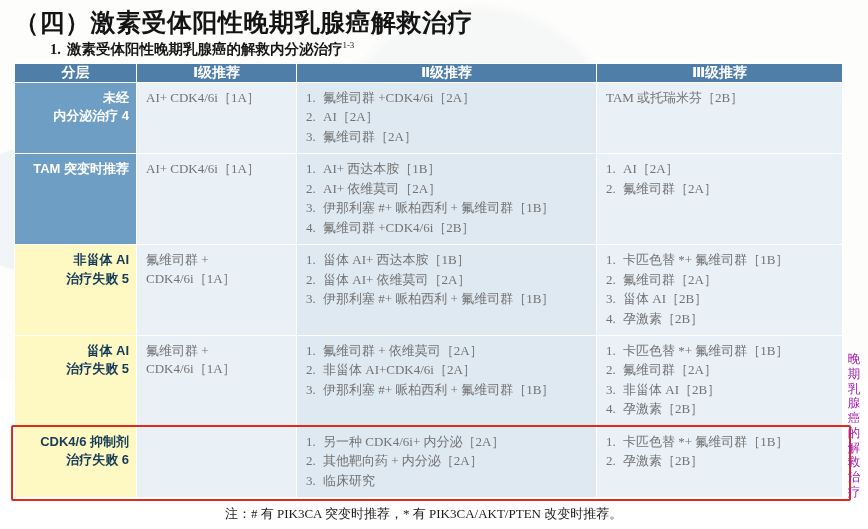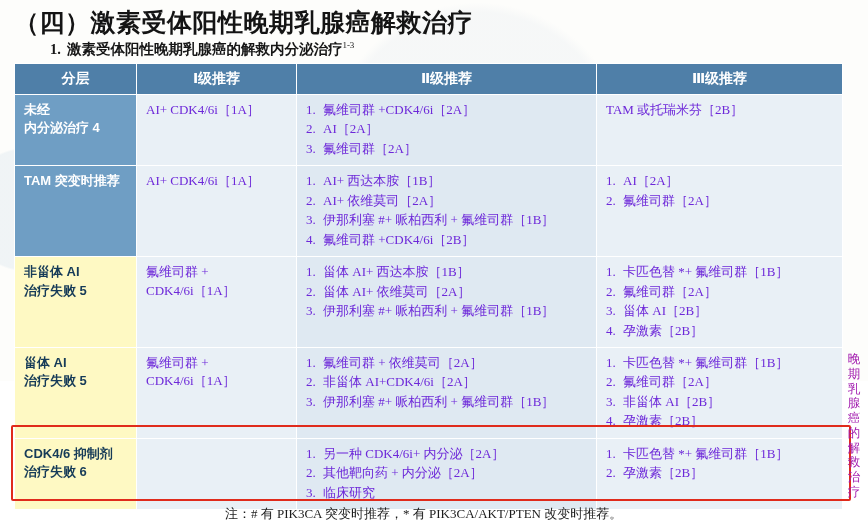--- a/index.html
+++ b/index.html
@@ -50,44 +50,45 @@
     border-collapse:collapse;
     table-layout:fixed;
     background:transparent;
   }
   table.main th{
     background:#4f7fa8;
     color:#ffffff;
     font-weight:bold;
     font-size:14px;
     text-align:center;
-    padding:6px 4px;
+    padding:0 4px;
     border:1px solid #ffffff;
     font-family:"Liberation Sans","DejaVu Sans",sans-serif;
   }
   table.main td{
     border:1px solid #ffffff;
     vertical-align:top;
     padding:6px 7px 6px 9px;
     font-size:13px;
     line-height:1.42;
   }
   td.stratum{
     background:#6f9ec4;
     color:#ffffff;
     font-weight:bold;
     font-size:13.5px;
     font-family:"Liberation Sans","DejaVu Sans",sans-serif;
     white-space:pre-line;
+    text-align:right;
   }
   td.stratum.light{
     background:#fef9c3;
     color:#163b58;
   }
-  td.cell{ background:#e9f0f6; color:#6d28d9; }
+  td.cell{ background:#e9f0f6; color:#737373; }
   td.cell.alt{ background:#dfe9f2; }
   td.cell.blank{ background:#e9f0f6; }
   ol.items{
     margin:0; padding:0;
     list-style:none;
   }
   ol.items li{
     margin:0 0 1px 0;
     padding:0 0 0 17px;
     position:relative;

